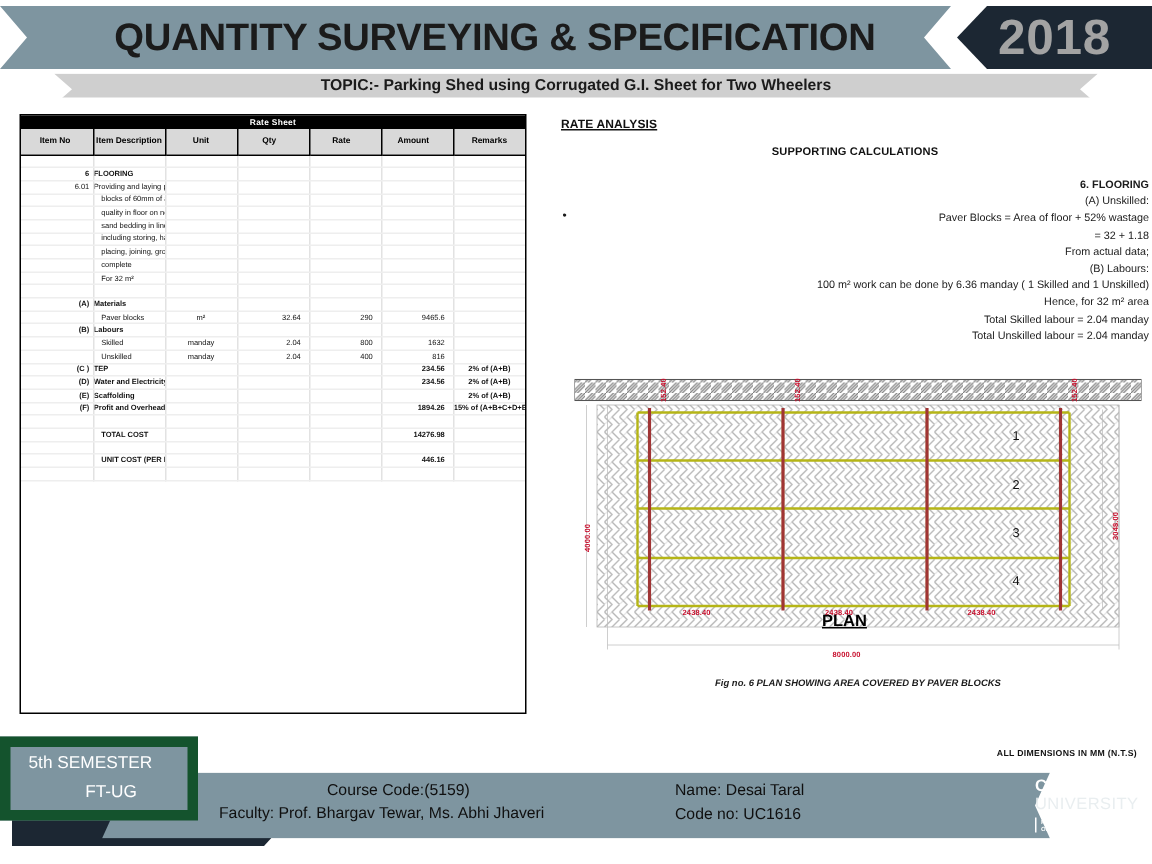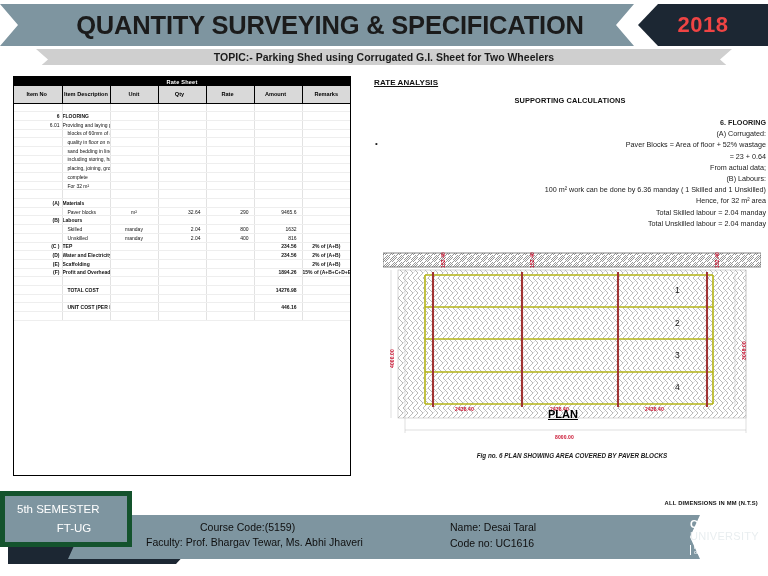--- a/index.html
+++ b/index.html
@@ -24,21 +24,21 @@
     font-size: 25.5px; font-weight: bold; color: #1b1b1b;
     letter-spacing: -0.2px; white-space: nowrap;
     padding-left: 26px;
   }
   .hdr-year {
     position: absolute; left: 638px; top: 0; width: 130px; height: 42px;
     background: #1c2733;
     clip-path: polygon(20px 0, 130px 0, 130px 42px, 20px 42px, 0 21px);
     display: flex; align-items: center; justify-content: center;
   }
-  .hdr-year span { color: #ef4444; font-size: 22px; font-weight: bold; letter-spacing: 0.5px; }
+  .hdr-year span { color: #a3a3a3; font-size: 33px; font-weight: bold; letter-spacing: 0.5px; }
 
   .topic-bar {
     position: absolute; left: 36px; top: 49px; width: 696px; height: 16px;
     background: #cfcfcf;
     clip-path: polygon(0 0, 696px 0, 684px 10.5px, 696px 21px, 0 21px, 12px 10.5px);
     display: flex; align-items: center; justify-content: center;
   }
   .topic-bar span { font-size: 10.5px; font-weight: bold; color: #1b1b1b; white-space: nowrap; }
 
   
@@ -122,27 +122,27 @@
     background: #7e95a0;
     clip-path: polygon(0 0, 632px 0, 622px 22px, 632px 44px, 0 44px, 10px 22px);
   }
   .foot-shadow {
     position: absolute; left: 8px; top: 540px; width: 190px; height: 24px;
     background: #1c2733;
     clip-path: polygon(0 0, 190px 0, 168px 24px, 0 24px);
   }
   .sem-box {
     position: absolute; left: 0px; top: 491px; width: 132px; height: 56px;
-    background: #7e95a0; border: 5px solid #14532d;
+    background: #7e95a0; border: 7px solid #14532d;
     display: flex; flex-direction: column; justify-content: center;
   }
   .sem-box div { color: #fff; font-size: 11.5px; text-align: center; line-height: 19px; }
   .sem-box .l1 { text-align: left; padding-left: 12px; }
   .sem-box .l2 { text-align: center; padding-left: 16px; }
-  .f-course { position: absolute; left: 200px; top: 521px; font-size: 10.5px; color: #0f0f0f; }
+  .f-course { position: absolute; left: 218px; top: 521px; font-size: 10.5px; color: #0f0f0f; }
   .f-faculty { position: absolute; left: 146px; top: 536px; font-size: 10.5px; color: #0f0f0f; }
   .f-name { position: absolute; left: 450px; top: 521px; font-size: 10.5px; color: #0f0f0f; }
   .f-code { position: absolute; left: 450px; top: 537px; font-size: 10.5px; color: #0f0f0f; }
   .cept {
     position: absolute; left: 690px; top: 519px; width: 78px;
     color: #fff; line-height: 1;
   }
   .cept .c1 { font-size: 11px; font-weight: bold; letter-spacing: 0.3px; }
   .cept .c2 { font-size: 11px; font-weight: normal; letter-spacing: 0.3px; color: #e9eef0; margin-top: 1px; }
   .cept .c3 { font-size: 4px; font-weight: bold; margin-top: 3px; padding-left: 3px; border-left: 1px solid #ffffff; line-height: 5px; }
@@ -410,23 +410,23 @@
         </tbody>
     </table>
   </div>
 
   <div class="right-panel">
     <div class="ra-title">RATE ANALYSIS</div>
     <div class="sc-title">SUPPORTING CALCULATIONS</div>
     <div class="calc">
       <p class="bold">6. FLOORING</p>
       <div id="calc-lines">
-          <p>(A) Corrugated:</p>
+          <p>(A) Unskilled:</p>
           <p class="bullet">Paver Blocks = Area of floor + 52% wastage</p>
-          <p class="ind">= 23 + 0.64</p>
+          <p class="ind">= 32 + 1.18</p>
           <p>From actual data;</p>
           <p>(B) Labours:</p>
           <p>100 m² work can be done by 6.36 manday ( 1 Skilled and 1 Unskilled)</p>
           <p>Hence, for 32 m² area</p>
           <p>Total Skilled labour = 2.04 manday</p>
           <p>Total Unskilled labour = 2.04 manday</p>
         </div>
     </div>
   </div>
 

